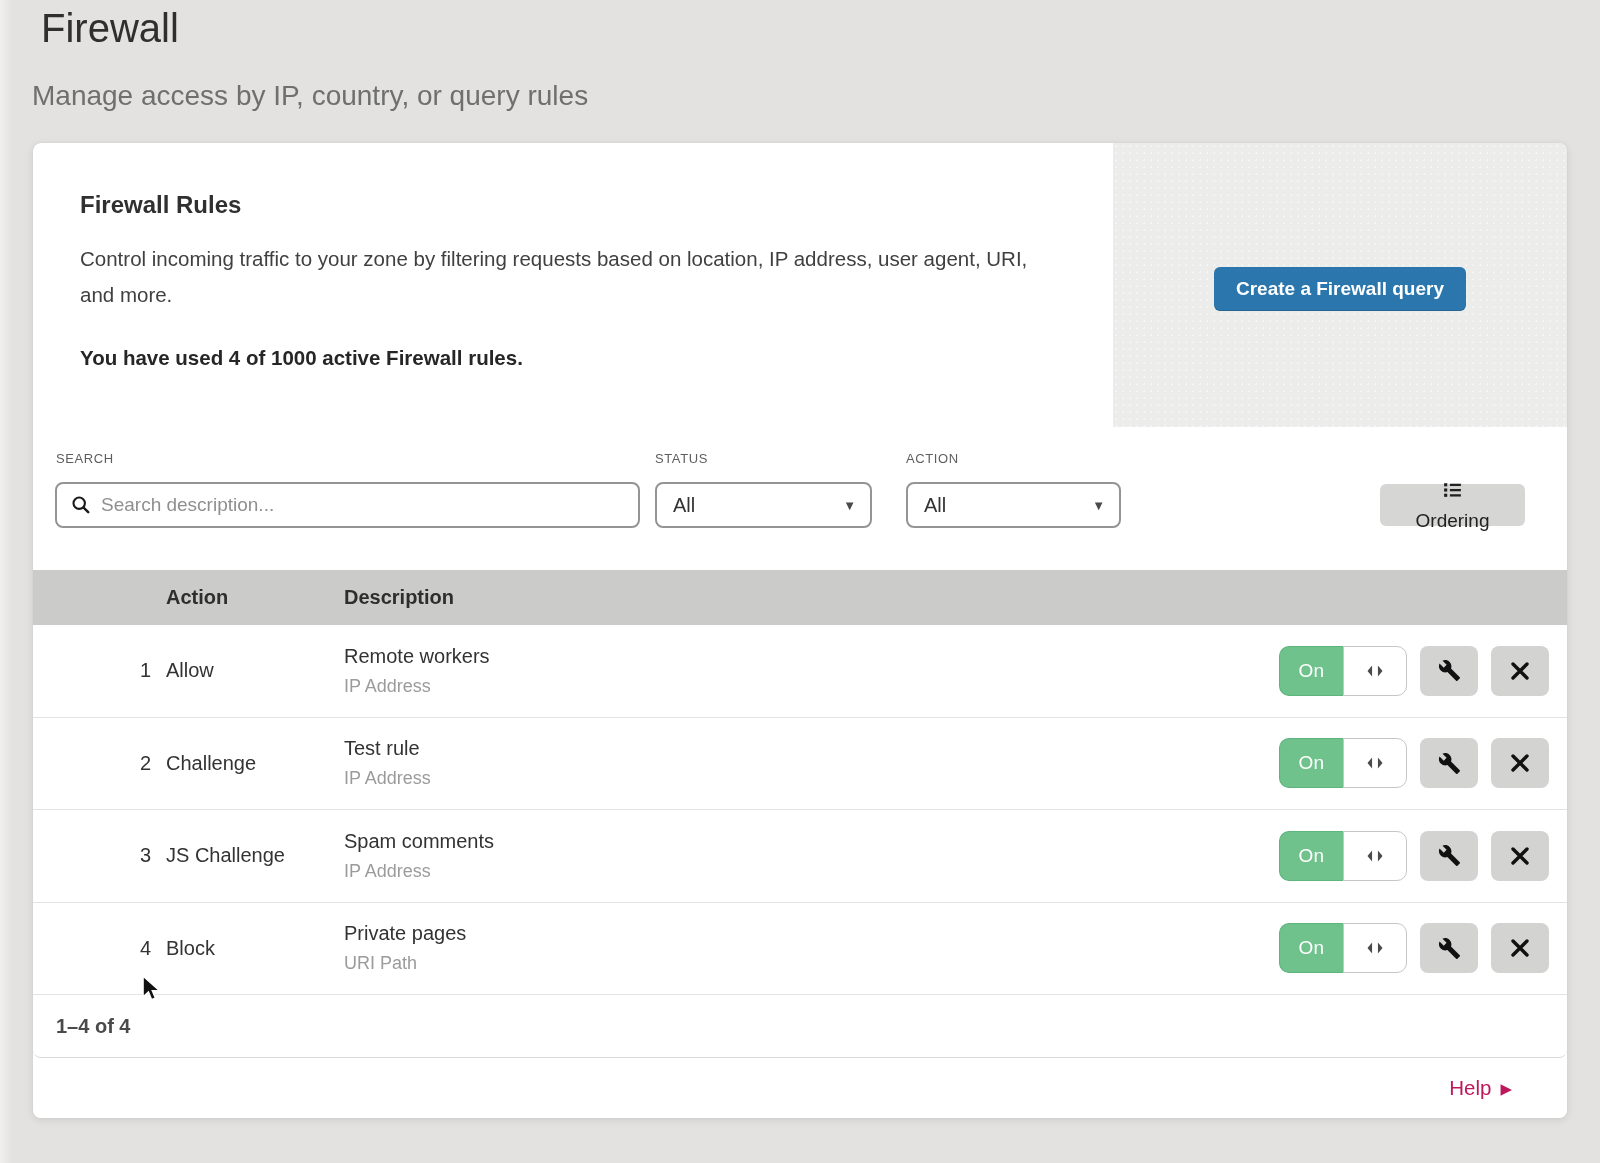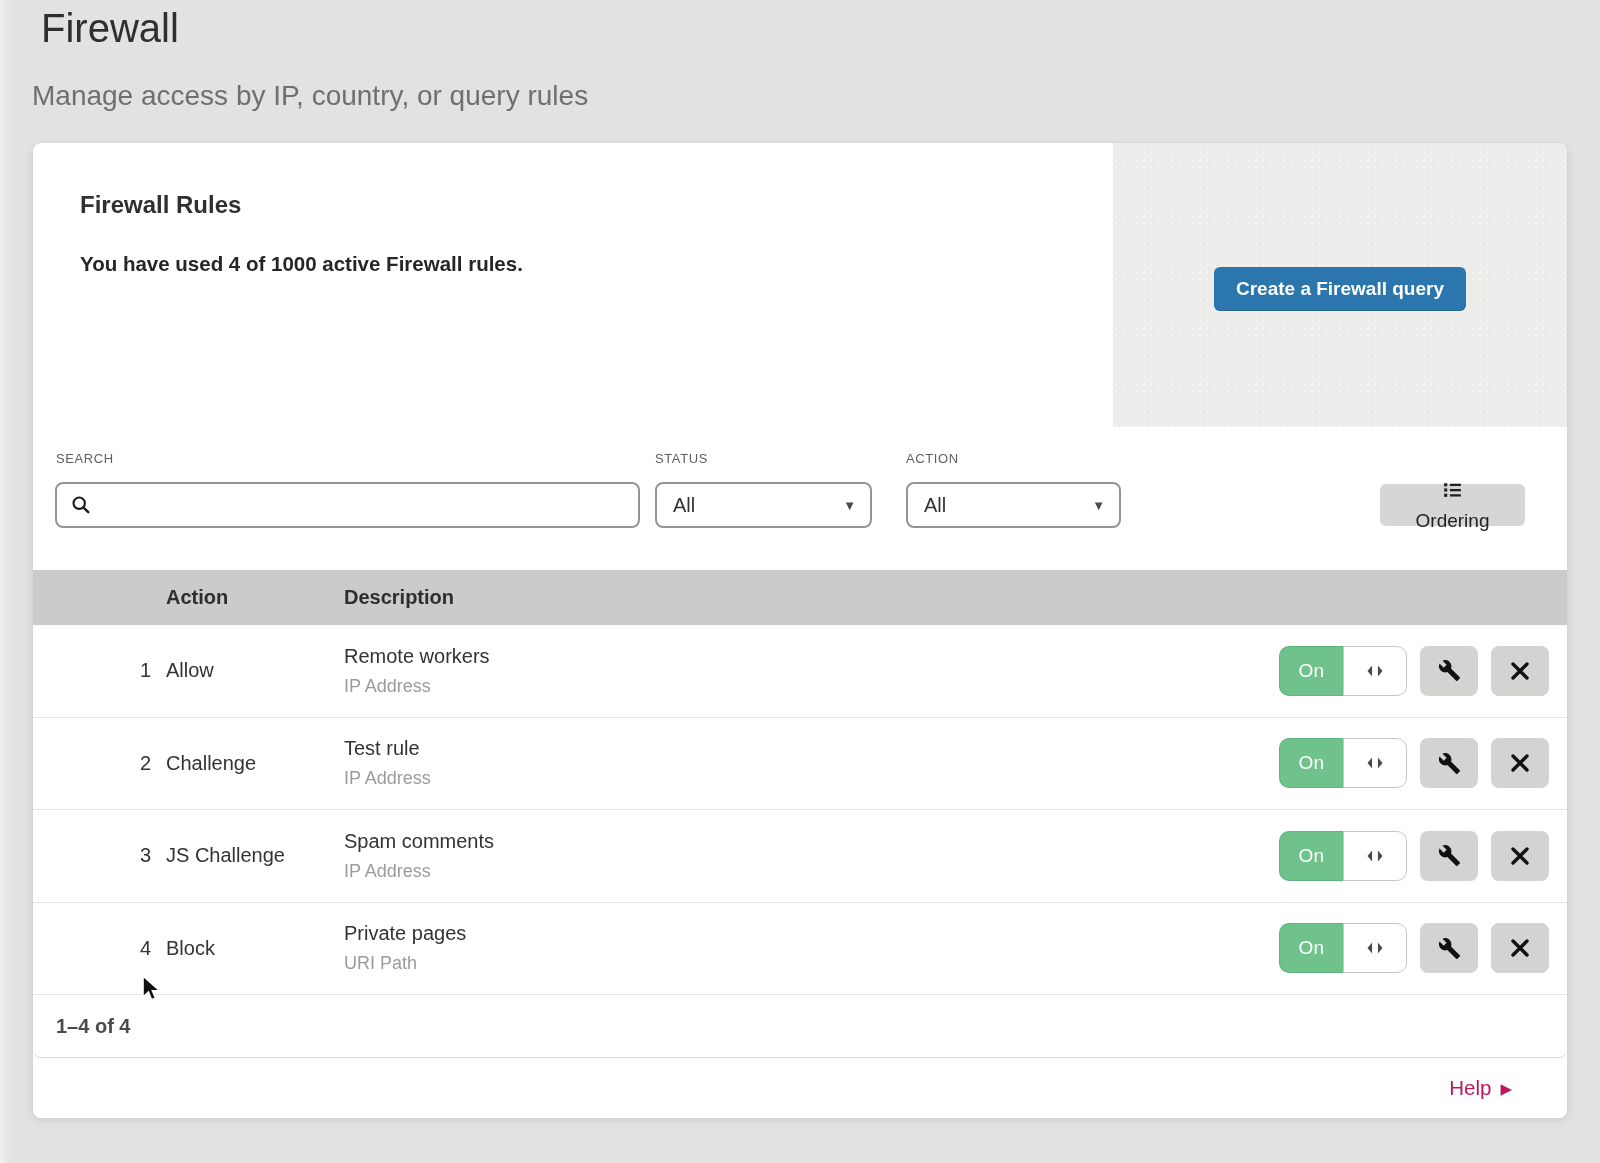--- a/index.html
+++ b/index.html
@@ -128,32 +128,34 @@
 <div class="page-title">Firewall</div>
 <div class="page-subtitle">Manage access by IP, country, or query rules</div>
 
 <div class="card">
 
   <div class="side-panel">
     <button class="create-btn">Create a Firewall query</button>
   </div>
   <div class="overview-text">
     <div class="overview-heading">Firewall Rules</div>
+    <div class="overview-desc">Control incoming traffic to your zone by filtering requests based on location, IP address, user agent, URI, and more.</div>
     <div class="overview-usage">You have used 4 of 1000 active Firewall rules.</div>
   </div>
 
   <div class="filters">
     <div class="f-label lbl-search">SEARCH</div>
     <div class="search-box">
       <span style="display:flex;">
         <svg width="20" height="20" viewBox="0 0 20 20">
             <circle cx="8.2" cy="8.2" r="5.7" fill="none" stroke="#1a1a1a" stroke-width="2.1"></circle>
             <line x1="12.6" y1="12.6" x2="17.2" y2="17.2" stroke="#1a1a1a" stroke-width="2.4" stroke-linecap="round"></line>
           </svg>
       </span>
+      <input type="text" placeholder="Search description..." style="">
     </div>
 
     <div class="f-label lbl-status">STATUS</div>
     <div class="select-box sel-status">
       <span>All</span>
       <span class="chev">▼</span>
     </div>
 
     <div class="f-label lbl-action">ACTION</div>
     <div class="select-box sel-action">

